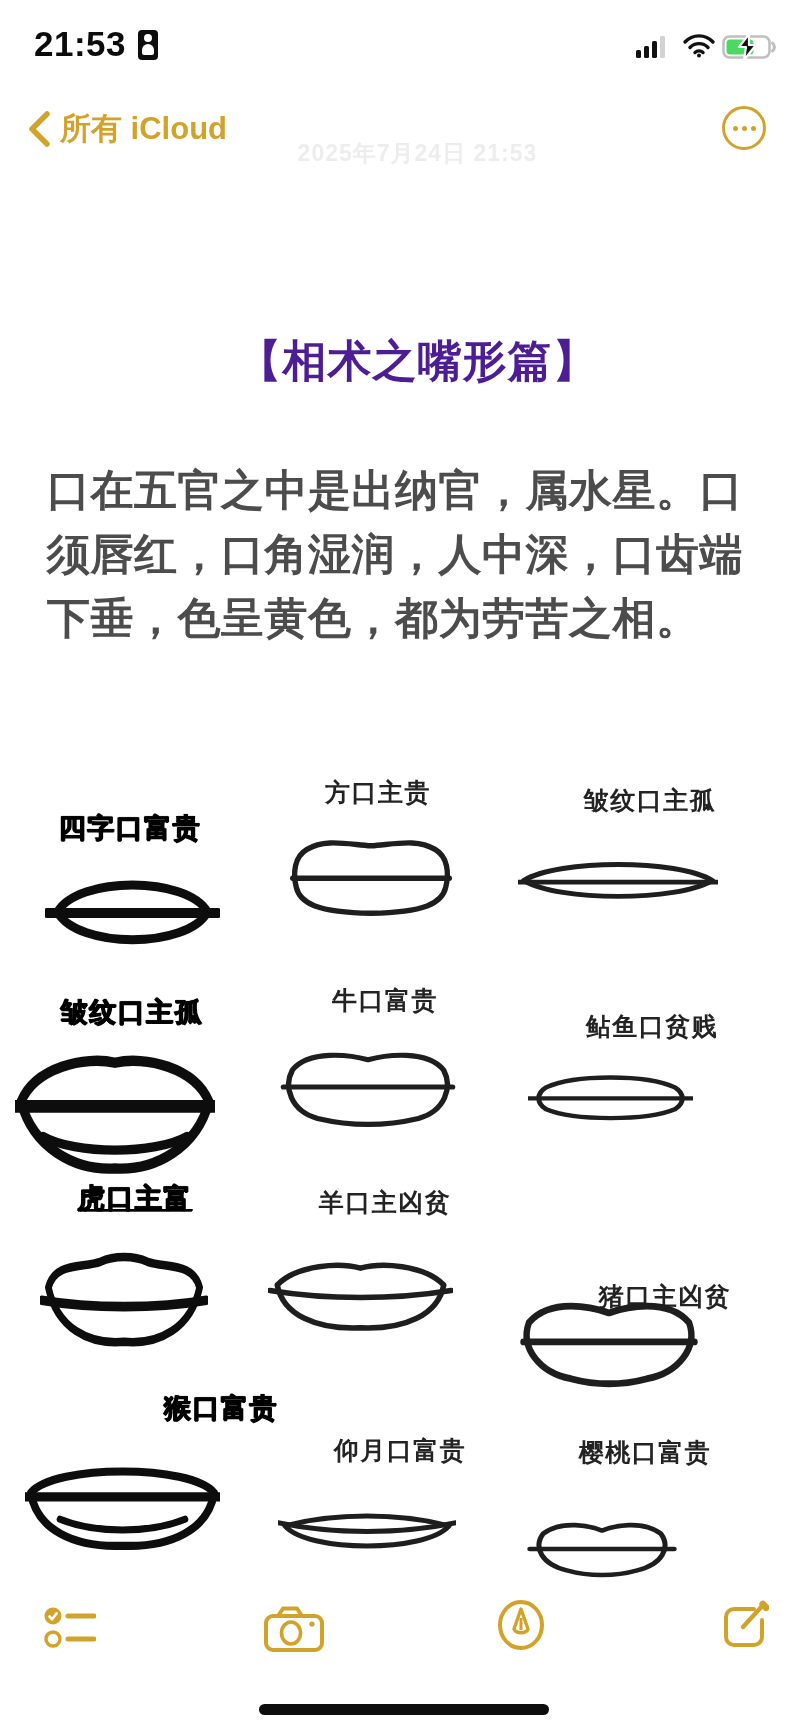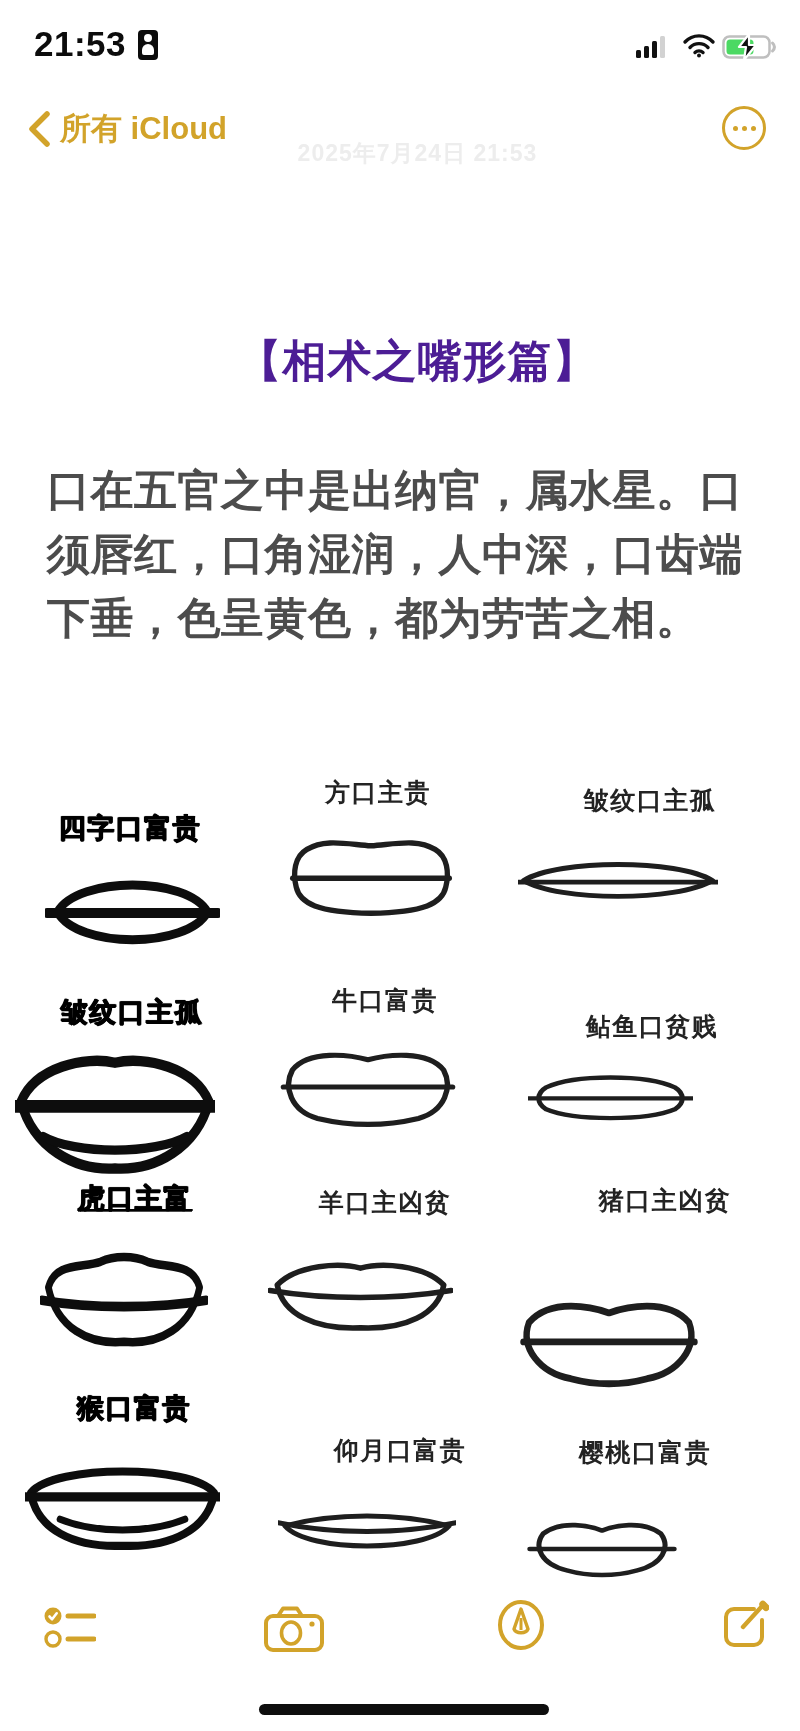--- a/index.html
+++ b/index.html
@@ -141,28 +141,28 @@
             <path d="M2,64 C60,72 140,72 198,64" fill="none" stroke="#0d0d0d" stroke-width="9" stroke-linecap="round" stroke-linejoin="round"></path>
           </svg>
         </div>
         <div class="mouth-label" style="left: 255px; top: 1186px;">羊口主凶贫</div>
         <div class="mouth-fig" style="left: 268px; top: 1242px; width: 185px; height: 112px;">
           <svg viewBox="0 0 200 120" preserveAspectRatio="none">
             <path d="M10,46 C32,24 78,22 100,28 C122,22 168,24 190,46 C184,78 148,94 100,92 C52,94 16,78 10,46 Z" fill="none" stroke="#1e1e1e" stroke-width="6" stroke-linecap="round" stroke-linejoin="round"></path>
             <path d="M2,52 C64,62 136,62 198,52" fill="none" stroke="#1e1e1e" stroke-width="6" stroke-linecap="round" stroke-linejoin="round"></path>
           </svg>
         </div>
-        <div class="mouth-label" style="left: 535px; top: 1184px; text-align: center;">猪口主凶贫</div>
+        <div class="mouth-label" style="left: 535px; top: 1280px; text-align: center;">猪口主凶贫</div>
         <div class="mouth-fig" style="left: 518px; top: 1282px; width: 182px; height: 116px;">
           <svg viewBox="0 0 200 120" preserveAspectRatio="none">
             <path d="M12,42 C36,16 82,26 100,32 C118,26 164,16 188,42 C198,68 176,94 142,100 C114,107 86,107 58,100 C24,94 2,68 12,42 Z" fill="none" stroke="#1e1e1e" stroke-width="7" stroke-linecap="round" stroke-linejoin="round"></path>
             <path d="M6,62 L194,62" fill="none" stroke="#1e1e1e" stroke-width="7" stroke-linecap="round" stroke-linejoin="round"></path>
           </svg>
         </div>
-        <div class="mouth-label heavy" style="left: 4px; top: 1390px;">猴口富贵</div>
+        <div class="mouth-label heavy" style="left: 18px; top: 1390px; text-align: right;">猴口富贵</div>
         <div class="mouth-fig" style="left: 25px; top: 1442px; width: 195px; height: 122px;">
           <svg viewBox="0 0 200 120" preserveAspectRatio="none">
             <path d="M6,50 C30,22 170,22 194,50 C188,86 150,104 100,102 C50,104 12,86 6,50 Z" fill="none" stroke="#0d0d0d" stroke-width="8" stroke-linecap="round" stroke-linejoin="round"></path>
             <path d="M0,54 L200,54" fill="none" stroke="#0d0d0d" stroke-width="9" stroke-linecap="round" stroke-linejoin="round"></path>
             <path d="M36,76 C72,90 128,90 164,76" fill="none" stroke="#0d0d0d" stroke-width="7" stroke-linecap="round" stroke-linejoin="round"></path>
           </svg>
         </div>
         <div class="mouth-label" style="left: 270px; top: 1434px;">仰月口富贵</div>
         <div class="mouth-fig" style="left: 278px; top: 1486px; width: 178px; height: 100px;">
           <svg viewBox="0 0 200 120" preserveAspectRatio="none">

